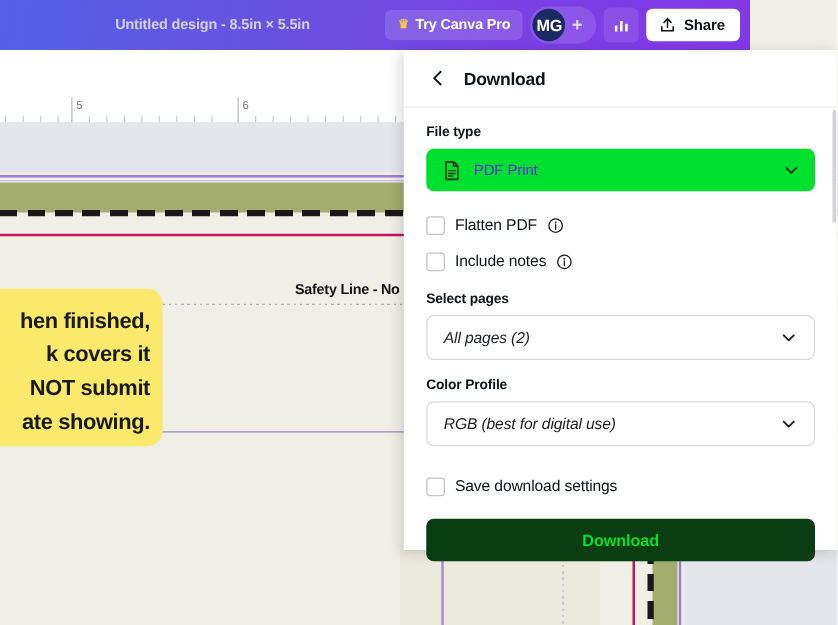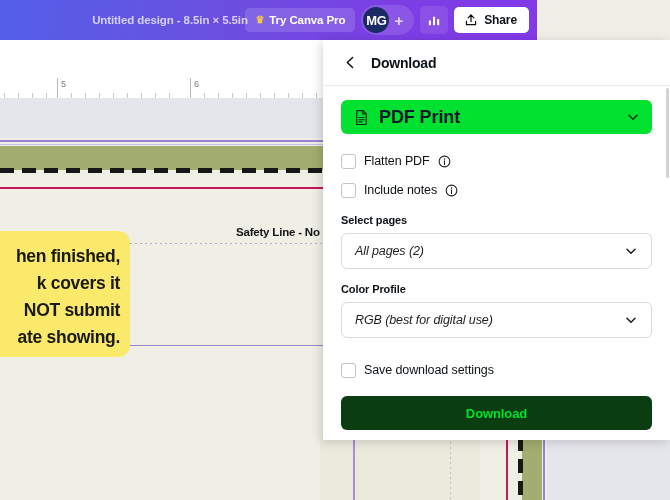--- a/index.html
+++ b/index.html
@@ -182,21 +182,21 @@
     width: 1px; height: 63px;
     background: repeating-linear-gradient(to bottom,
       #c3bbd2 0px, #c3bbd2 2px,
       rgba(255,255,255,0) 2px, rgba(255,255,255,0) 5px);
   }
 
   
   .topbar {
     position: absolute;
     left: 0; top: 0;
-    width: 537px; height: 40px;
+    width: 600px; height: 40px;
     background: linear-gradient(100deg, #5360e8 0%, #6b4fe0 42%, #7b3fe4 72%, #8338e8 100%);
     display: flex;
     align-items: center;
     z-index: 40;
   }
   .topbar-title {
     position: absolute;
     left: 0; right: 0;
     text-align: center;
     font-size: 11.5px;
@@ -329,23 +329,23 @@
     border-radius: 6px;
     display: flex;
     align-items: center;
     padding: 0 12px;
     gap: 9px;
     cursor: pointer;
     box-sizing: border-box;
   }
   .select-green .txt {
     flex: 1;
-    font-size: 18px;
-    font-weight: bold;
-    color: #0f172a;
+    font-size: 12px;
+    font-weight: normal;
+    color: #6d28d9;
     letter-spacing: -0.1px;
   }
   .select-white {
     height: 36px;
     background: #ffffff;
     border: 1px solid #d9d9de;
     border-radius: 6px;
     display: flex;
     align-items: center;
     padding: 0 13px;
@@ -523,20 +523,21 @@
       <div class="back-chevron">
         <svg width="15" height="15" viewBox="0 0 16 16">
           <path d="M10.2 2.6 L4.6 8 L10.2 13.4" stroke="#0d1216" stroke-width="1.6" fill="none" stroke-linecap="round" stroke-linejoin="round"></path>
         </svg>
       </div>
       <div class="panel-title">Download</div>
     </div>
 
     <div class="panel-body">
 
+      <div class="field-label">File type</div>
 
       <div class="select-green">
         <svg width="17" height="17" viewBox="0 0 18 18">
           <path d="M4 1.6 L10.6 1.6 L14 5 L14 16.4 L4 16.4 Z" stroke="#0d2e12" stroke-width="1.3" fill="none" stroke-linejoin="round"></path>
           <path d="M10.4 1.8 L10.4 5.2 L13.8 5.2" stroke="#0d2e12" stroke-width="1.3" fill="none"></path>
           <path d="M6.3 9 L11.7 9 M6.3 11.4 L11.7 11.4 M6.3 13.6 L9.6 13.6" stroke="#0d2e12" stroke-width="1.2" stroke-linecap="round"></path>
         </svg>
         <span class="txt">PDF Print</span>
         <svg width="14" height="14" viewBox="0 0 16 16">
           <path d="M3.4 6 L8 10.6 L12.6 6" stroke="#0d2e12" stroke-width="1.7" fill="none" stroke-linecap="round" stroke-linejoin="round"></path>

